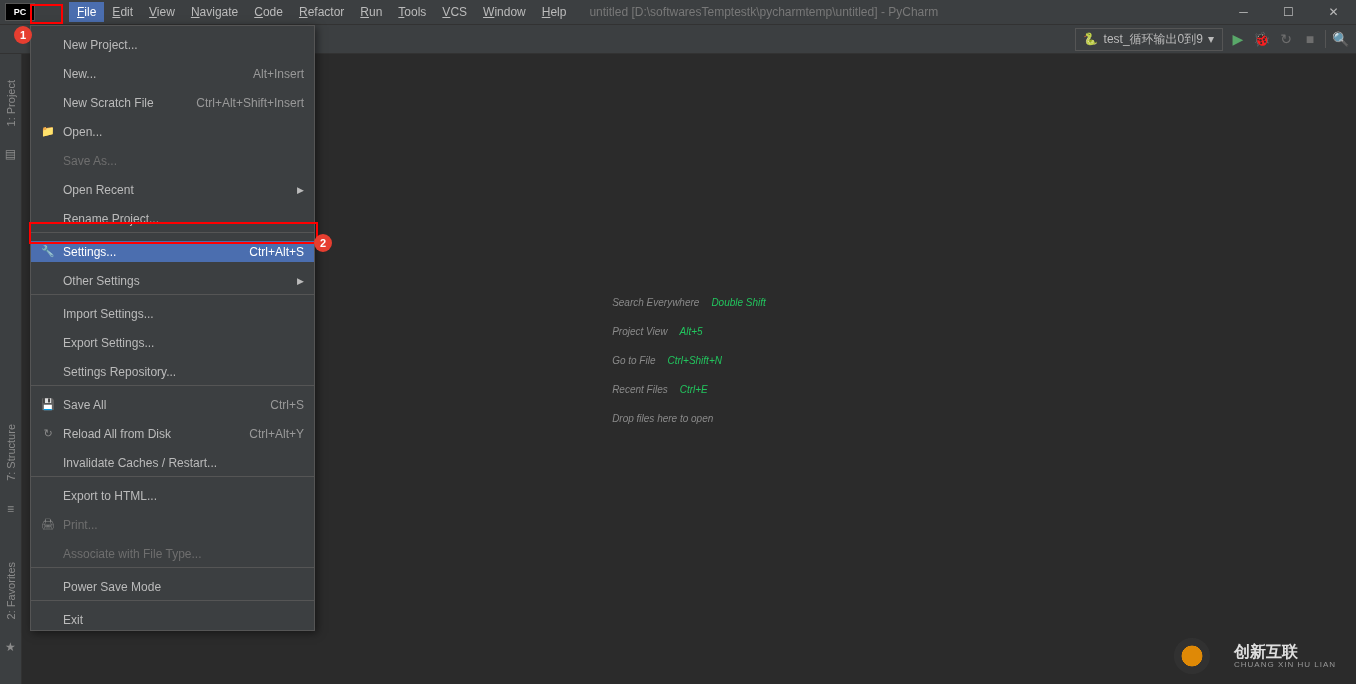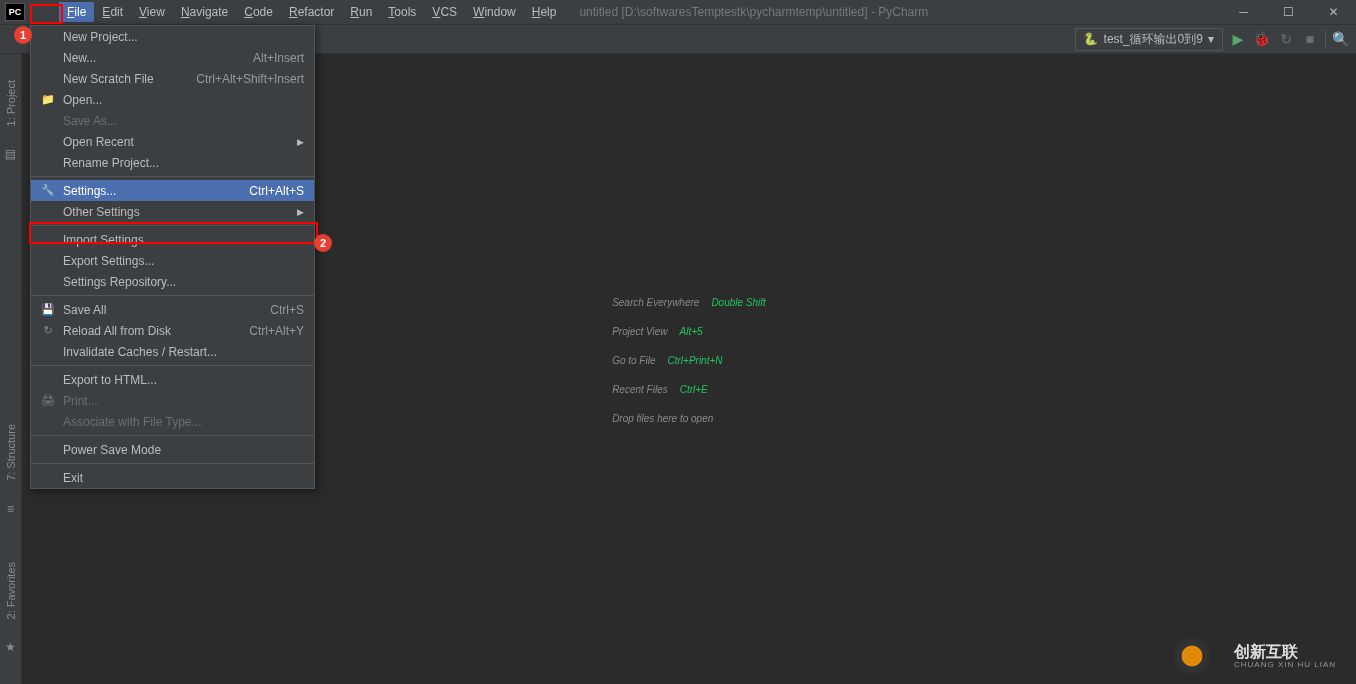--- a/index.html
+++ b/index.html
@@ -1,19 +1,19 @@
 <!DOCTYPE html>
 <html><head>
 <meta charset="utf-8">
 <style>
 * { margin:0; padding:0; box-sizing:border-box; font-family:"Segoe UI",Arial,sans-serif; }
 body { width:1356px; height:684px; background:#2b2b2b; color:#bbbbbb; overflow:hidden; position:relative; }
 
 .menubar { height:25px; background:#3c3f41; display:flex; align-items:center; font-size:12px; border-bottom:1px solid #323232; }
-.pc-logo { width:20px; height:18px; background:#000; color:#fff; font-size:9px; font-weight:bold; display:flex; align-items:center; justify-content:center; margin:0 5px; border:1px solid #555; }
+.pc-logo { width:30px; height:18px; background:#000; color:#fff; font-size:9px; font-weight:bold; display:flex; align-items:center; justify-content:center; margin:0 5px; border:1px solid #555; }
 .menu-item { padding:3px 8px; cursor:default; }
 .menu-item.open { background:#4b6eaf; color:#fff; }
 .underline { text-decoration:underline; }
 .title-path { margin-left:15px; color:#787878; }
 .win-controls { margin-left:auto; display:flex; }
 .win-btn { width:45px; height:25px; display:flex; align-items:center; justify-content:center; color:#bbbbbb; font-size:12px; }
 
 .toolbar { height:29px; background:#3c3f41; display:flex; align-items:center; justify-content:flex-end; padding-right:6px; border-bottom:1px solid #323232; gap:6px; }
 .run-config { background:#3c3f41; border:1px solid #555; padding:2px 8px; font-size:12px; color:#bbbbbb; display:flex; align-items:center; gap:5px; }
 .toolbar-icon { width:18px; height:18px; display:flex; align-items:center; justify-content:center; font-size:14px; }
@@ -22,21 +22,21 @@
 .left-gutter { width:22px; background:#3c3f41; border-right:1px solid #323232; display:flex; flex-direction:column; align-items:center; padding-top:20px; }
 .gutter-label { writing-mode:vertical-rl; transform:rotate(180deg); font-size:11px; color:#8c8c8c; margin-bottom:15px; padding:6px 0; }
 .gutter-icon { font-size:12px; color:#8c8c8c; margin-bottom:20px; }
 
 .editor-area { flex:1; background:#2b2b2b; position:relative; display:flex; flex-direction:column; align-items:center; justify-content:center; }
 .hints { font-size:10px; color:#8a8a8a;font-style:italic; }
 .hint-row { display:flex; gap:12px; margin-bottom:18px; }
 .hint-key { color:#22c55e; }
 
 .dropdown { position:absolute; left:30px; top:25px; width:285px; background:#3c3f41; border:1px solid #555; box-shadow:2px 2px 8px rgba(0,0,0,0.5); font-size:12px; z-index:10; }
-.dd-item { display:flex; align-items:center; padding:4px 10px 4px 32px; position:relative; height:21px; }
+.dd-item { display:flex; align-items:center; padding:4px 10px 4px 32px; position:relative; height:21px;margin-top:8px; }
 .dd-item.disabled { color:#6e6e6e; }
 .dd-item .shortcut { margin-left:auto; color:#999; }
 .dd-item .arrow { margin-left:auto; color:#bbb; font-size:9px; }
 .dd-item.highlighted { background:#4b6eaf; color:#fff; }
 .dd-item.highlighted .shortcut { color:#fff; }
 .dd-sep { height:1px; background:#555; margin:3px 0; }
 .dd-icon { position:absolute; left:10px; width:14px; text-align:center; color:#8c8c8c; font-size:11px; }
 
 .red-box-file { position:absolute; left:30px; top:4px; width:33px; height:20px; border:2px solid #ff0000; pointer-events:none; z-index:20; }
 .badge1 { position:absolute; left:14px; top:26px; width:18px; height:18px; border-radius:50%; background:#e63e30; color:#fff; font-size:11px; font-weight:bold; display:flex; align-items:center; justify-content:center; z-index:21; }
@@ -105,21 +105,21 @@
         <div class="hint-row">
           <span>Search Everywhere</span>
           <span class="hint-key">Double Shift</span>
         </div>
         <div class="hint-row">
           <span>Project View</span>
           <span class="hint-key">Alt+5</span>
         </div>
         <div class="hint-row">
           <span>Go to File</span>
-          <span class="hint-key">Ctrl+Print+N</span>
+          <span class="hint-key">Ctrl+Shift+N</span>
         </div>
         <div class="hint-row">
           <span>Recent Files</span>
           <span class="hint-key">Ctrl+E</span>
         </div>
         <div class="hint-row">
           <span>Drop files here to open</span>
         </div>
       </div>
   </div>

